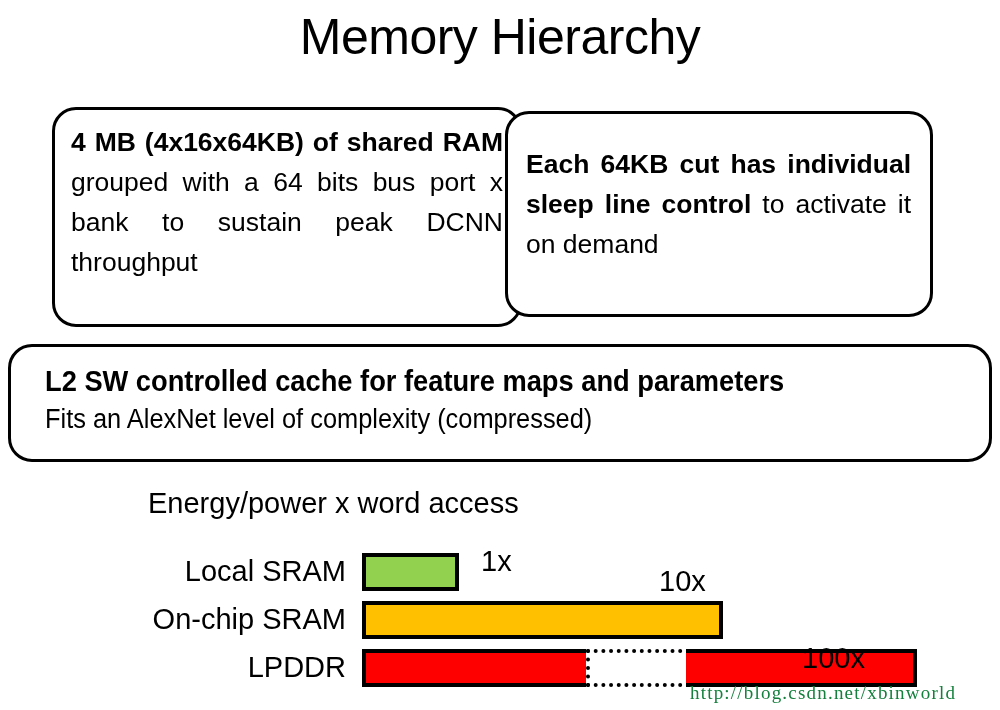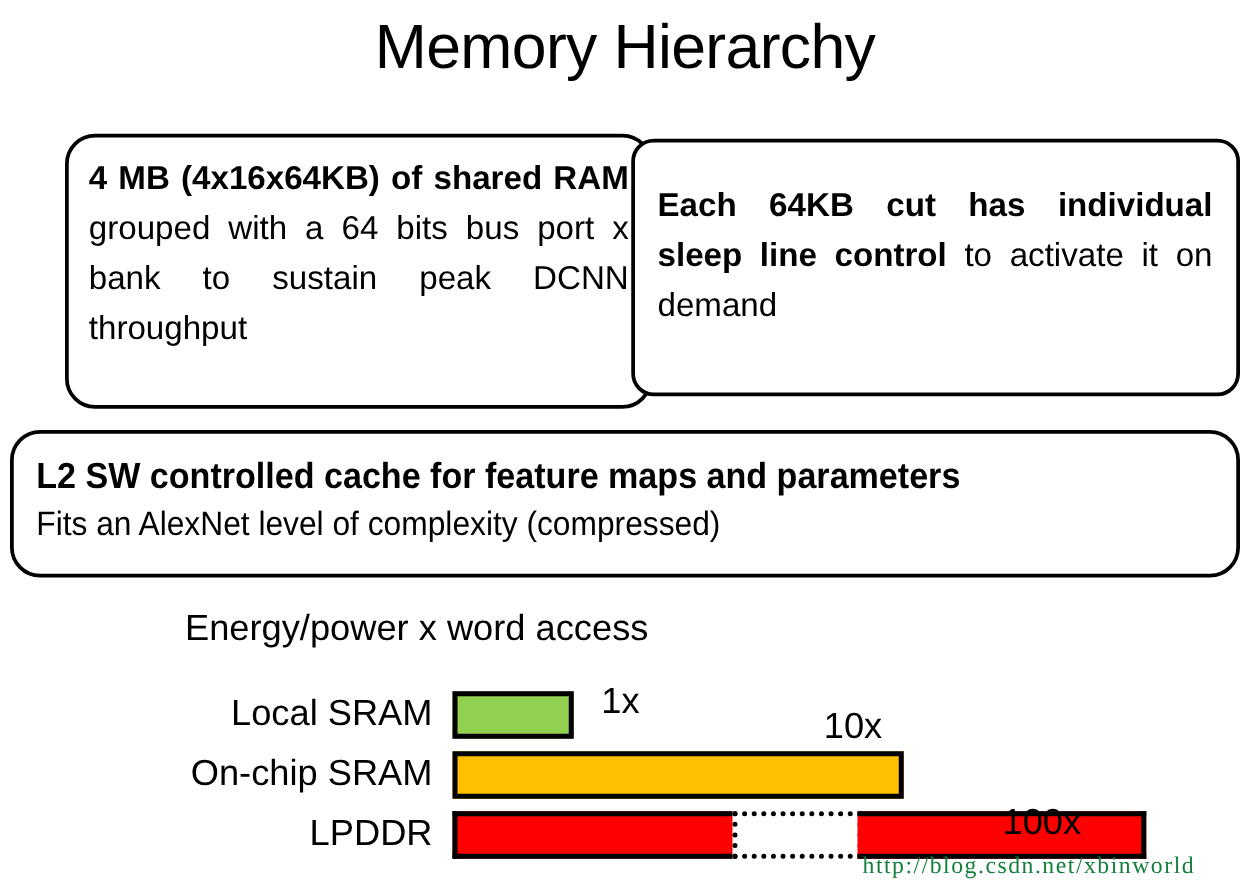--- a/index.html
+++ b/index.html
@@ -42,31 +42,30 @@
     left: 8px;
     top: 107px;
     width: 470px;
     height: 220px;
     padding: 12px 16px 10px 16px;
     margin-left: 44px;
   }
   #box-sleep-line {
     left: 505px;
     top: 111px;
-    width: 487px;
+    width: 428px;
     height: 206px;
     padding: 30px 19px 10px 18px;
-    border-radius: 18px;
   }
   #box-l2-cache {
     left: 8px;
     top: 344px;
     width: 984px;
     height: 118px;
-    padding: 16px 18px 10px 18px;
+    padding: 16px 18px 10px 34px;
   }
 
   .para {
     font-size: 26.5px;
     line-height: 40px;
     text-align: justify;
     text-align-last: left;
     margin: 0;
   }
   .para b { font-weight: bold; }

